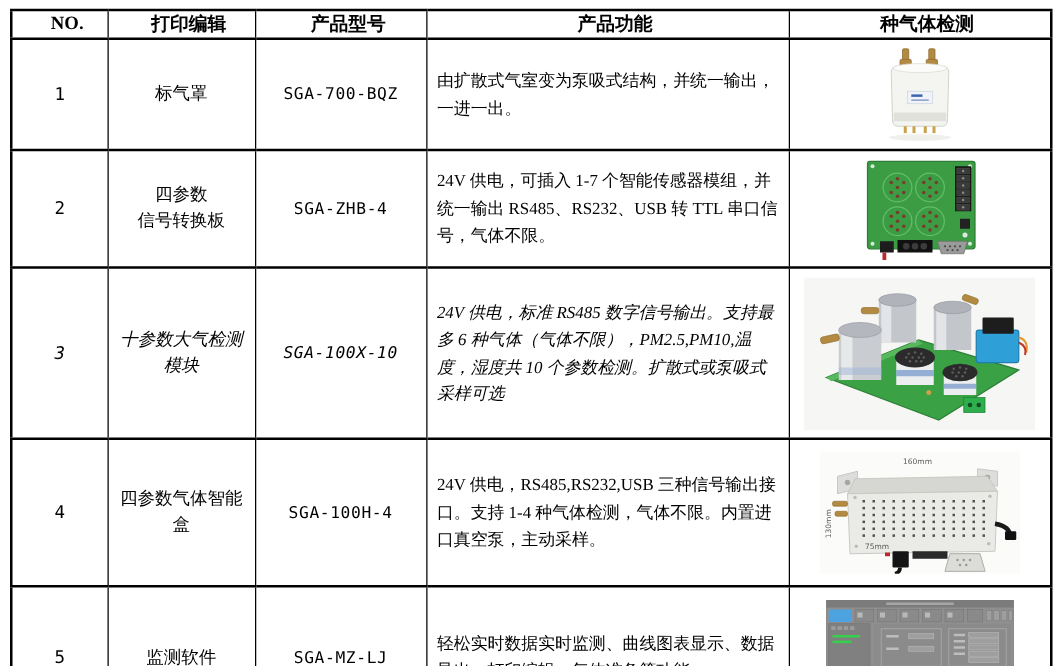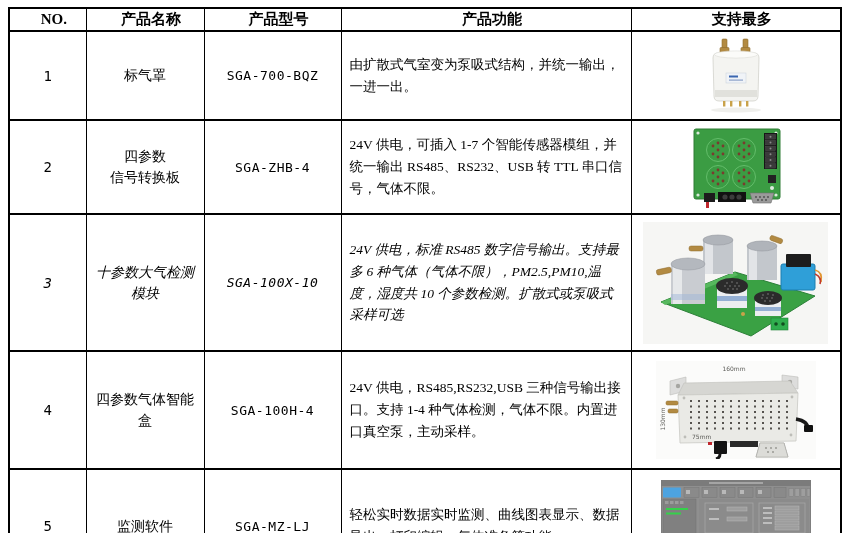--- a/index.html
+++ b/index.html
@@ -31,24 +31,24 @@
   <colgroup>
     <col style="width:77px">
       <col style="width:118px">
       <col style="width:137px">
     <col style="width:290px">
       <col style="width:210px">
   </colgroup>
   <thead>
     <tr>
       <th>NO.</th>
-      <th>产品名称</th>
+      <th>打印编辑</th>
       <th>产品型号</th>
       <th>产品功能</th>
-      <th>支持最多</th>
+      <th>种气体检测</th>
     </tr>
   </thead>
   <tbody>
 
     <tr class="h1">
       <td class="c-no">1</td>
       <td class="c-name">标气罩</td>
       <td class="c-model">SGA-700-BQZ</td>
       <td class="c-func">由扩散式气室变为泵吸式结构，并统一输出，一进一出。</td>
       <td class="c-img">

